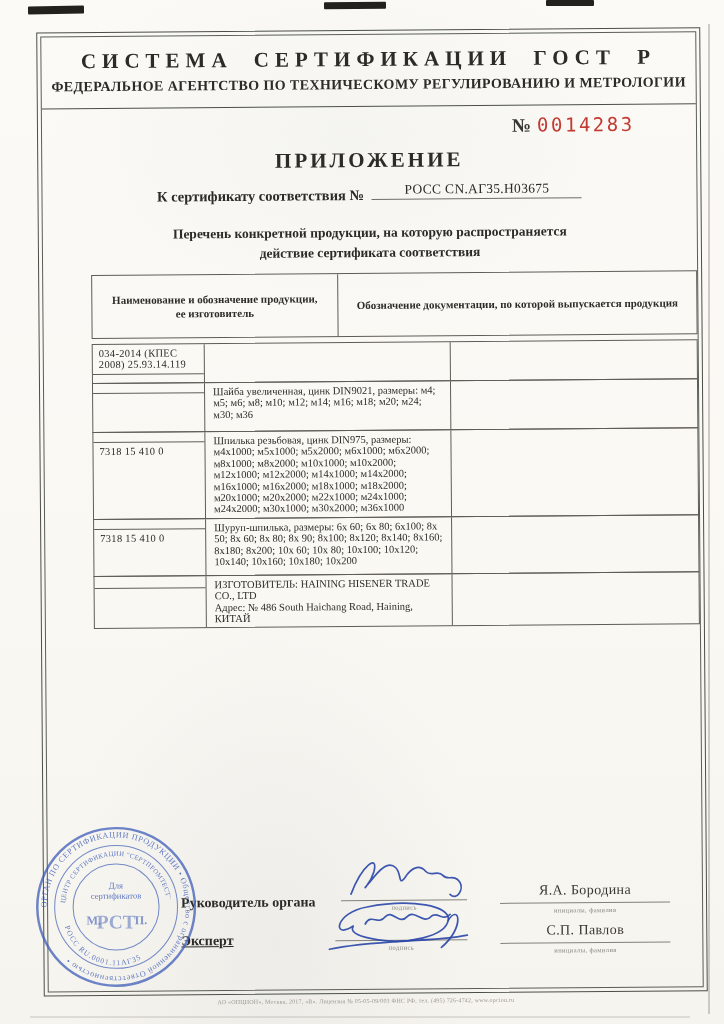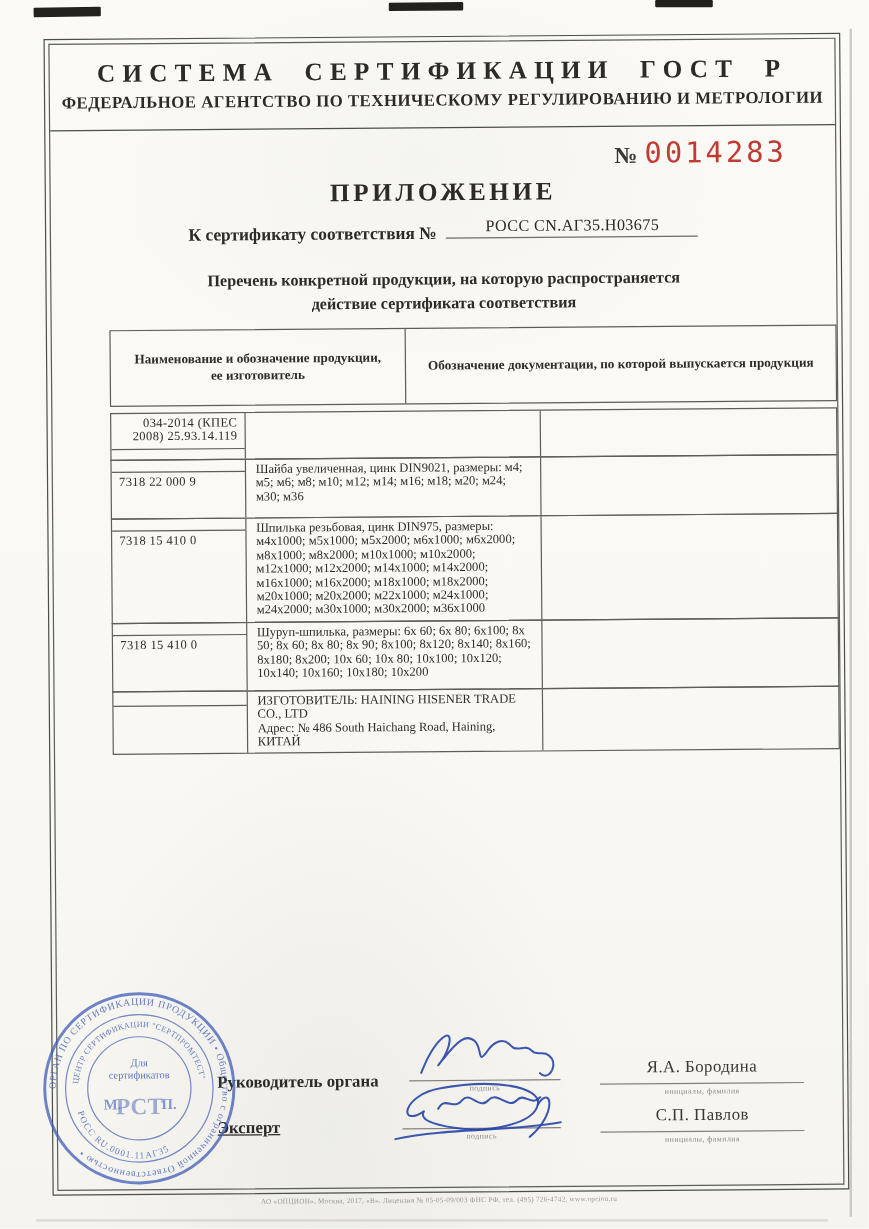--- a/index.html
+++ b/index.html
@@ -21,21 +21,21 @@
          border:1.4px solid #4b4f48;}
   .frame-inner{position:absolute;inset:3px;border:1px solid #5a5e56;}
 
   .hdr{position:absolute;left:0;top:0;width:100%;height:71px;border-bottom:1.6px solid #4b4f48;
        text-align:center;}
   .hdr-l1{margin-top:12px;font-size:21px;font-weight:bold;letter-spacing:6px;word-spacing:10px;color:#2d2b27;}
   .hdr-l2{margin-top:5px;font-size:14px;font-weight:bold;letter-spacing:0.4px;color:#2d2b27;}
 
   .blank-no{position:absolute;left:470px;top:80px;width:200px;text-align:left;white-space:nowrap;}
   .blank-no .pre{font-size:19px;font-weight:bold;color:#3a3834;}
-  .blank-no .num{font-family:"DejaVu Sans Mono",monospace;font-size:24px;letter-spacing:2.5px;
+  .blank-no .num{font-family:"DejaVu Sans Mono",monospace;font-size:19px;letter-spacing:2.5px;
                  color:#c23b32;margin-left:6px;}
 
   .doc-title{position:absolute;left:0;top:113px;width:100%;text-align:center;
              font-size:21px;font-weight:bold;letter-spacing:3px;color:#2d2b27;}
 
   .cert-line{position:absolute;left:0;top:152px;width:100%;text-align:center;font-size:14.5px;
              font-weight:bold;color:#2d2b27;}
   .cert-line .val{display:inline-block;position:relative;top:-6px;margin-left:8px;
                   min-width:190px;border-bottom:1px solid #6f6d68;padding:0 10px 1px;
                   font-weight:normal;font-size:13.5px;letter-spacing:0.3px;}
@@ -50,21 +50,21 @@
   .tbl .gap{height:6px;border:none;}
   .c1{width:112px;border-right:1px solid #5f5d58;display:flex;flex-direction:column;box-sizing:border-box;}
   .c2{width:246px;border-right:1px solid #5f5d58;box-sizing:border-box;padding:3px 8px;}
   .c3{flex:1;box-sizing:border-box;padding:3px 8px;}
   .c1 .sub-top{border-bottom:1px solid #5f5d58;padding:3px 6px;box-sizing:border-box;}
   .c1 .sub-bot{padding:3px 6px;flex:1;box-sizing:border-box;}
   .thead .c1 .sub-top{height:30px;display:flex;align-items:center;font-weight:bold;font-size:11px;}
   .thead .c1 .sub-bot{display:flex;align-items:center;font-weight:bold;font-size:11px;}
   .thead .c2,.thead .c3{display:flex;align-items:center;justify-content:center;text-align:center;
         font-weight:bold;font-size:11px;line-height:14px;padding:2px 14px;}
-  .r1{min-height:38px;} .r1 .sub-top{min-height:24px;text-align:right;}
+  .r1{min-height:38px;} .r1 .sub-top{min-height:24px;}
   .r2{min-height:48px;} .r3{min-height:71px;} .r4{min-height:56px;} .r5{min-height:37px;}
   .r2 .sub-top,.r3 .sub-top,.r4 .sub-top{height:10px;}
   .r5 .sub-top{height:12px;}
   .code{letter-spacing:0.3px;}
 
   
   .role{position:absolute;font-size:14px;font-weight:bold;color:#2d2b27;}
   .sig-line{position:absolute;border-bottom:1px solid #83817b;}
   .tiny-cap{position:absolute;font-size:6.5px;color:#8a8882;letter-spacing:0.4px;text-align:center;}
   .name{position:absolute;font-size:14px;color:#3a3834;text-align:center;letter-spacing:0.4px;}
@@ -126,21 +126,20 @@
               <div class="sub-top code">034-2014 (КПЕС 2008) 25.93.14.119</div>
               <div class="sub-bot code"></div>
             </div>
             <div class="c2"></div>
             <div class="c3"></div>
           </div>
 
           <div class="trow r2">
             <div class="c1">
               <div class="sub-top code"></div>
-              <div class="sub-bot code">7318 22 000 9</div>
             </div>
             <div class="c2">Шайба увеличенная, цинк DIN9021, размеры: м4; м5; м6; м8; м10; м12; м14; м16; м18; м20; м24;  м30; м36</div>
             <div class="c3"></div>
           </div>
 
           <div class="trow r3">
             <div class="c1">
               <div class="sub-top code"></div>
               <div class="sub-bot code">7318 15 410 0</div>
             </div>

